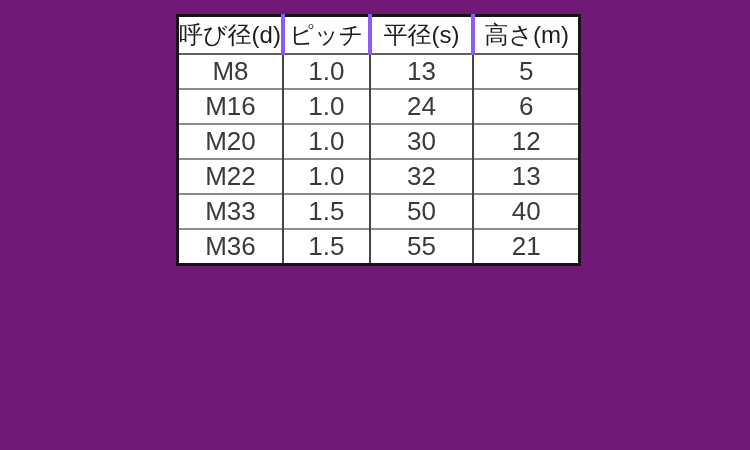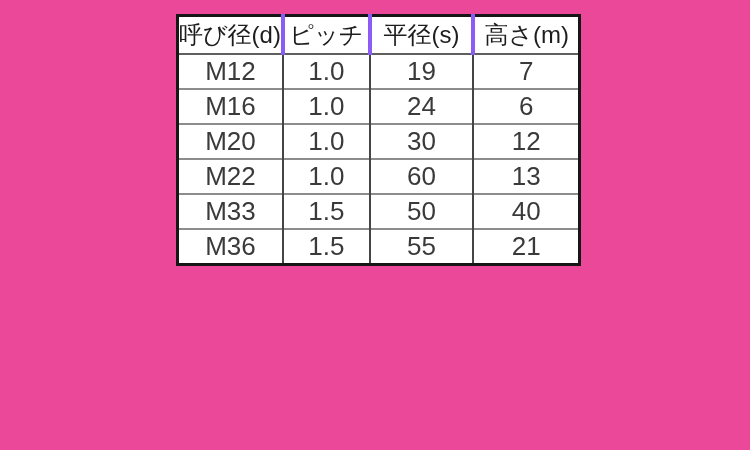--- a/index.html
+++ b/index.html
@@ -8,21 +8,21 @@
     width: 750px;
     height: 450px;
     background: #ffffff;
     font-family: "Liberation Sans", "DejaVu Sans", sans-serif;
     overflow: hidden;
   }
   .canvas {
     position: relative;
     width: 750px;
     height: 450px;
-    background: #ec4899;
+    background: #701a75;
   }
   .table-wrap {
     position: absolute;
     left: 176px;
     top: 14px;
   }
   table.spec {
     border-collapse: collapse;
     table-layout: fixed;
     background: #ffffff;
@@ -78,41 +78,41 @@
       <thead>
         <tr>
           <th>呼び径(d)</th>
           <th>ピッチ</th>
           <th>平径(s)</th>
           <th>高さ(m)</th>
         </tr>
       </thead>
       <tbody>
           <tr>
-            <td>M12</td>
+            <td>M8</td>
             <td>1.0</td>
-            <td>19</td>
-            <td>7</td>
+            <td>13</td>
+            <td>5</td>
           </tr>
           <tr>
             <td>M16</td>
             <td>1.0</td>
             <td>24</td>
             <td>6</td>
           </tr>
           <tr>
             <td>M20</td>
             <td>1.0</td>
             <td>30</td>
             <td>12</td>
           </tr>
           <tr>
             <td>M22</td>
             <td>1.0</td>
-            <td>60</td>
+            <td>32</td>
             <td>13</td>
           </tr>
           <tr>
             <td>M33</td>
             <td>1.5</td>
             <td>50</td>
             <td>40</td>
           </tr>
           <tr>
             <td>M36</td>

